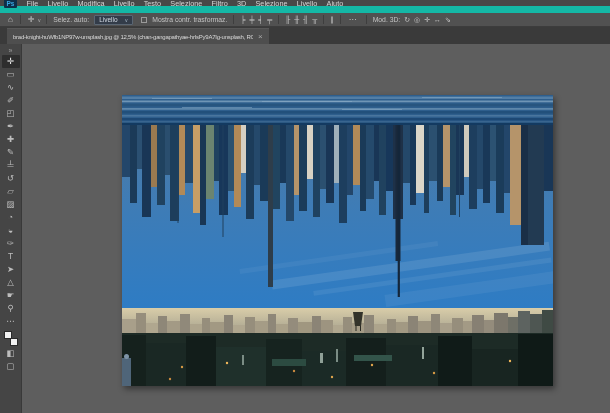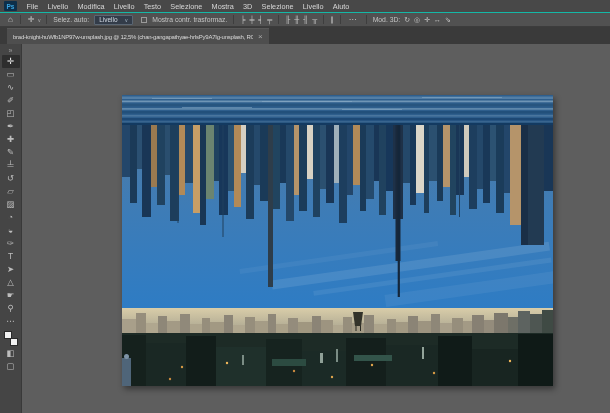--- a/index.html
+++ b/index.html
@@ -1,21 +1,21 @@
 <!DOCTYPE html>
 <html><head>
 <meta charset="utf-8">
 <style>
   * { margin:0; padding:0; box-sizing:border-box; }
   html,body { width:610px; height:413px; overflow:hidden; background:#5e5e5e;
               font-family:"Liberation Sans", sans-serif; }
   .app { width:610px; height:413px; display:flex; flex-direction:column; overflow:hidden; }
 
   
-  .menu-bar { height:13px; flex:0 0 13px; background:#484848; border-bottom:1px solid #14b8a6;
+  .menu-bar { height:13px; flex:0 0 13px; background:#484848; border-bottom:7px solid #14b8a6;
               display:flex; align-items:center; padding:0 4px; }
   .ps-logo { width:13px; height:10px; background:#0d2f4a; color:#3aa6e2; font-size:6.5px;
              font-weight:bold; display:flex; align-items:center; justify-content:center;
              border-radius:1px; margin-right:5px; }
   .menu-item { font-size:7.3px; color:#d6d6d6; padding:0 4.6px; white-space:nowrap; }
 
   
   .options-bar { height:14px; flex:0 0 14px; background:#515151; border-bottom:1px solid #3c3c3c;
                  display:flex; align-items:center; padding:0 5px; color:#c9c9c9; }
   .opt-icon { font-size:8px; color:#c6c6c6; padding:0 3px; line-height:1; }
@@ -61,21 +61,21 @@
 <div class="app">
 
   <div class="menu-bar">
     <div class="ps-logo">Ps</div>
     <span class="menu-item">File</span>
     <span class="menu-item">Livello</span>
     <span class="menu-item">Modifica</span>
     <span class="menu-item">Livello</span>
     <span class="menu-item">Testo</span>
     <span class="menu-item">Selezione</span>
-    <span class="menu-item">Mostra</span>
+    <span class="menu-item">Filtro</span>
     <span class="menu-item">3D</span>
     <span class="menu-item">Selezione</span>
     <span class="menu-item">Livello</span>
     <span class="menu-item">Aiuto</span>
   </div>
 
   <div class="options-bar">
     <span class="opt-icon">⌂</span>
     <span class="sep"></span>
     <span class="opt-icon">✛</span>

